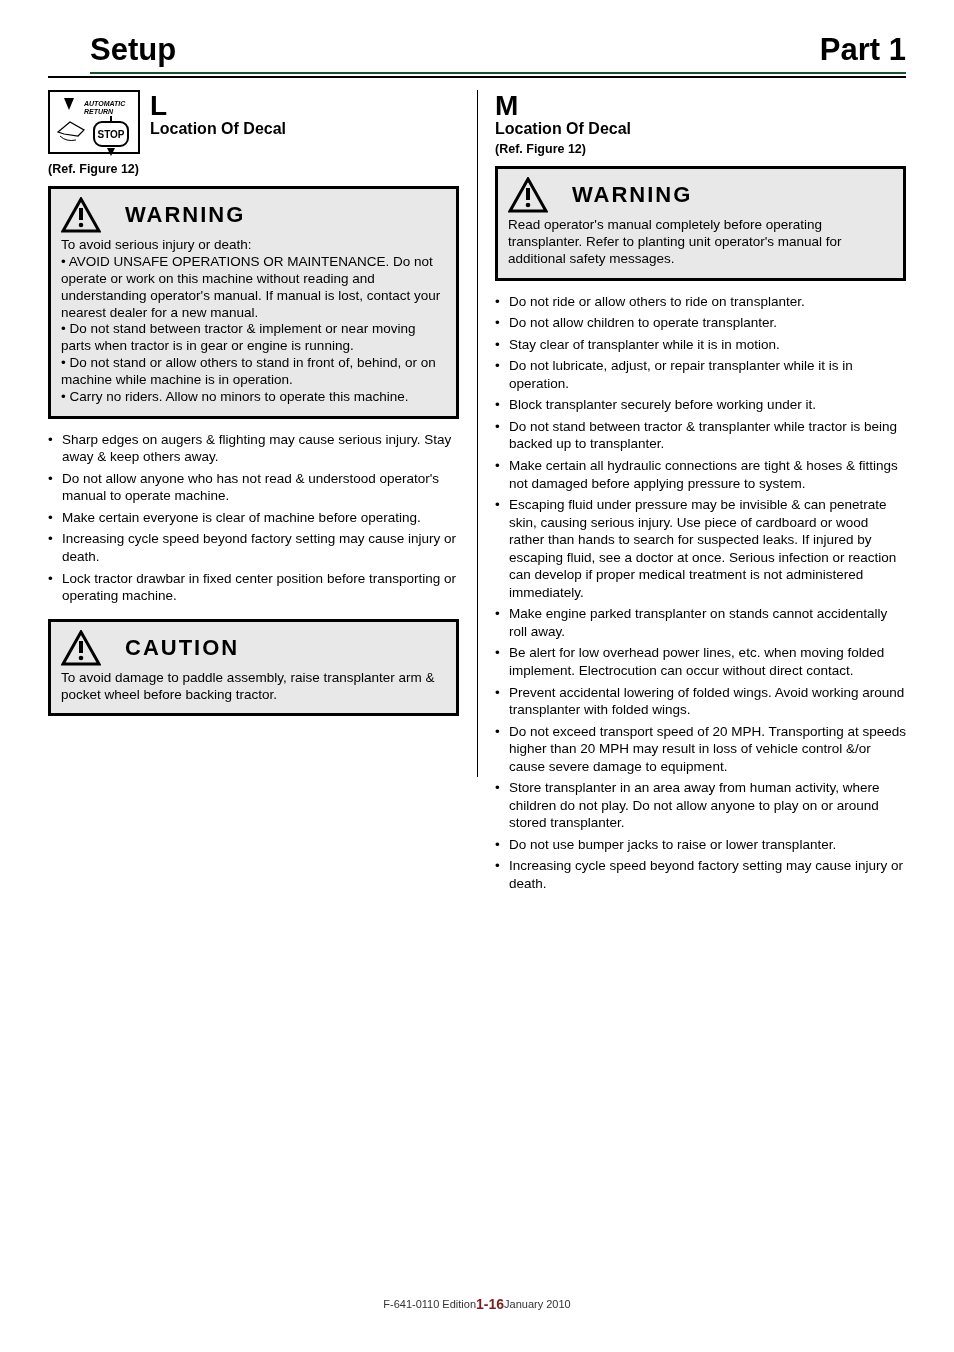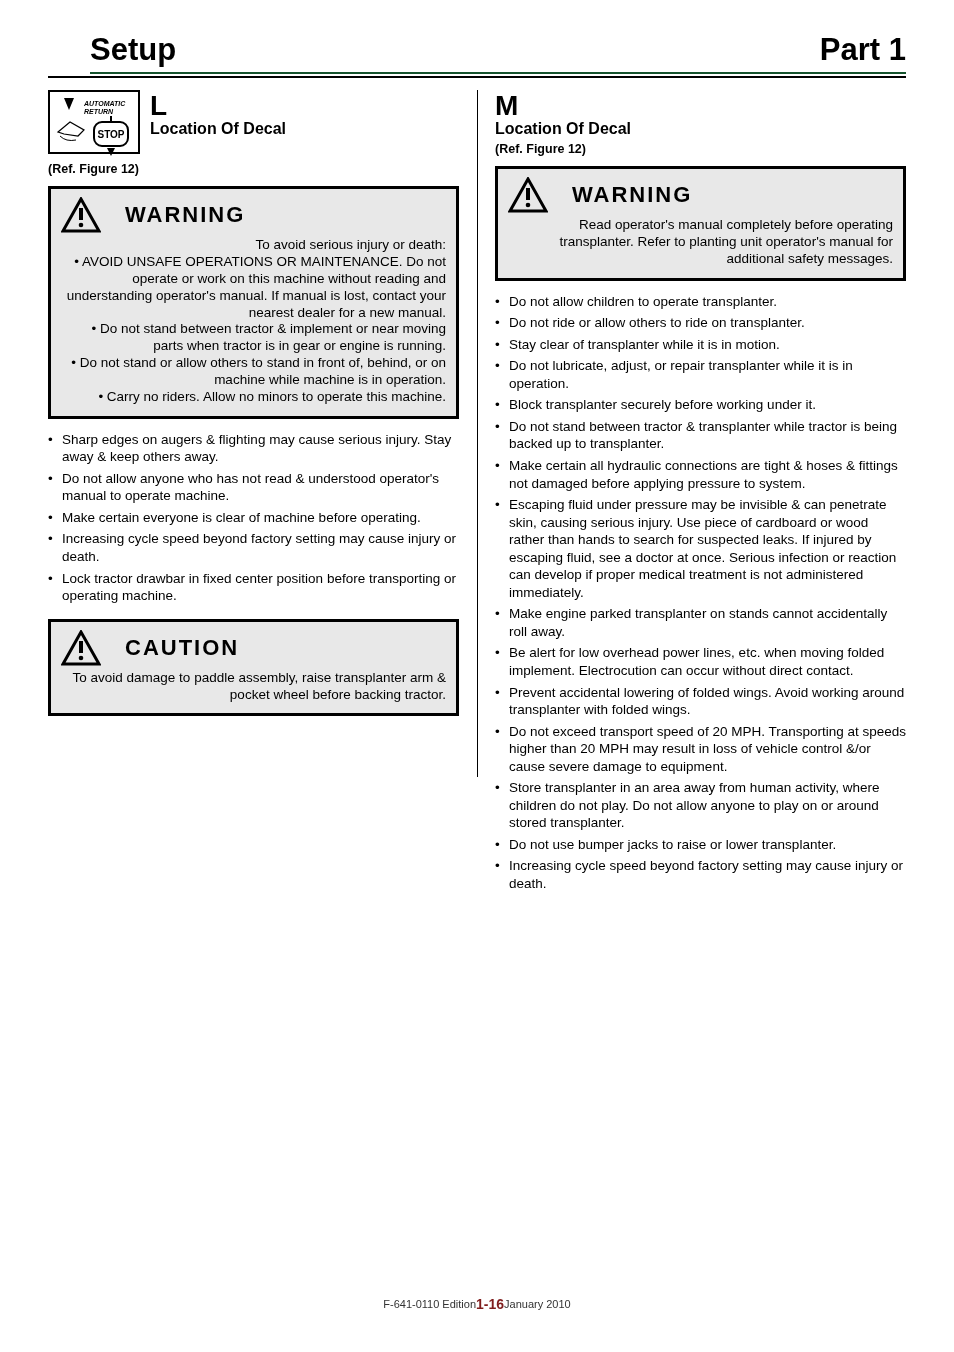--- a/index.html
+++ b/index.html
@@ -92,21 +92,20 @@
     width: 40px; height: 36px; flex-shrink: 0;
   }
   .wb-title {
     font-size: 22px;
     font-weight: bold;
     letter-spacing: 2px;
   }
   .wb-body {
     font-size: 13.5px;
     line-height: 1.25;
-    text-align: right;
   }
   .bullets {
     font-size: 13.5px;
     line-height: 1.3;
     margin: 8px 0 14px 0;
   }
   .bullets li {
     list-style: none;
     position: relative;
     padding-left: 14px;
@@ -217,22 +216,22 @@
           <polygon points="20,2 38,34 2,34" fill="none" stroke="#000" stroke-width="3"></polygon>
           <rect x="18" y="11" width="4" height="12" fill="#000"></rect>
           <circle cx="20" cy="28" r="2.3" fill="#000"></circle>
         </svg>
         <div class="wb-title">WARNING</div>
       </div>
       <div class="wb-body">Read operator's manual completely before operating transplanter. Refer to planting unit operator's manual for additional safety messages.</div>
     </div>
 
     <ul class="bullets" id="right-bullets">
+        <li>Do not ride or allow others to ride on transplanter.</li>
         <li>Do not allow children to operate transplanter.</li>
-        <li>Do not ride or allow others to ride on transplanter.</li>
         <li>Stay clear of transplanter while it is in motion.</li>
         <li>Do not lubricate, adjust, or repair transplanter while it is in operation.</li>
         <li>Block transplanter securely before working under it.</li>
         <li>Do not stand between tractor &amp; transplanter while tractor is being backed up to transplanter.</li>
         <li>Make certain all hydraulic connections are tight &amp; hoses &amp; fittings not damaged before applying pressure to system.</li>
         <li>Escaping fluid under pressure may be invisible &amp; can penetrate skin, causing serious injury. Use piece of cardboard or wood rather than hands to search for suspected leaks. If injured by escaping fluid, see a doctor at once. Serious infection or reaction can develop if proper medical treatment is not administered immediately.</li>
         <li>Make engine parked transplanter on stands cannot accidentally roll away.</li>
         <li>Be alert for low overhead power lines, etc. when moving folded implement. Electrocution can occur without direct contact.</li>
         <li>Prevent accidental lowering of folded wings. Avoid working around transplanter with folded wings.</li>
         <li>Do not exceed transport speed of 20 MPH. Transporting at speeds higher than 20 MPH may result in loss of vehicle control &amp;/or cause severe damage to equipment.</li>

